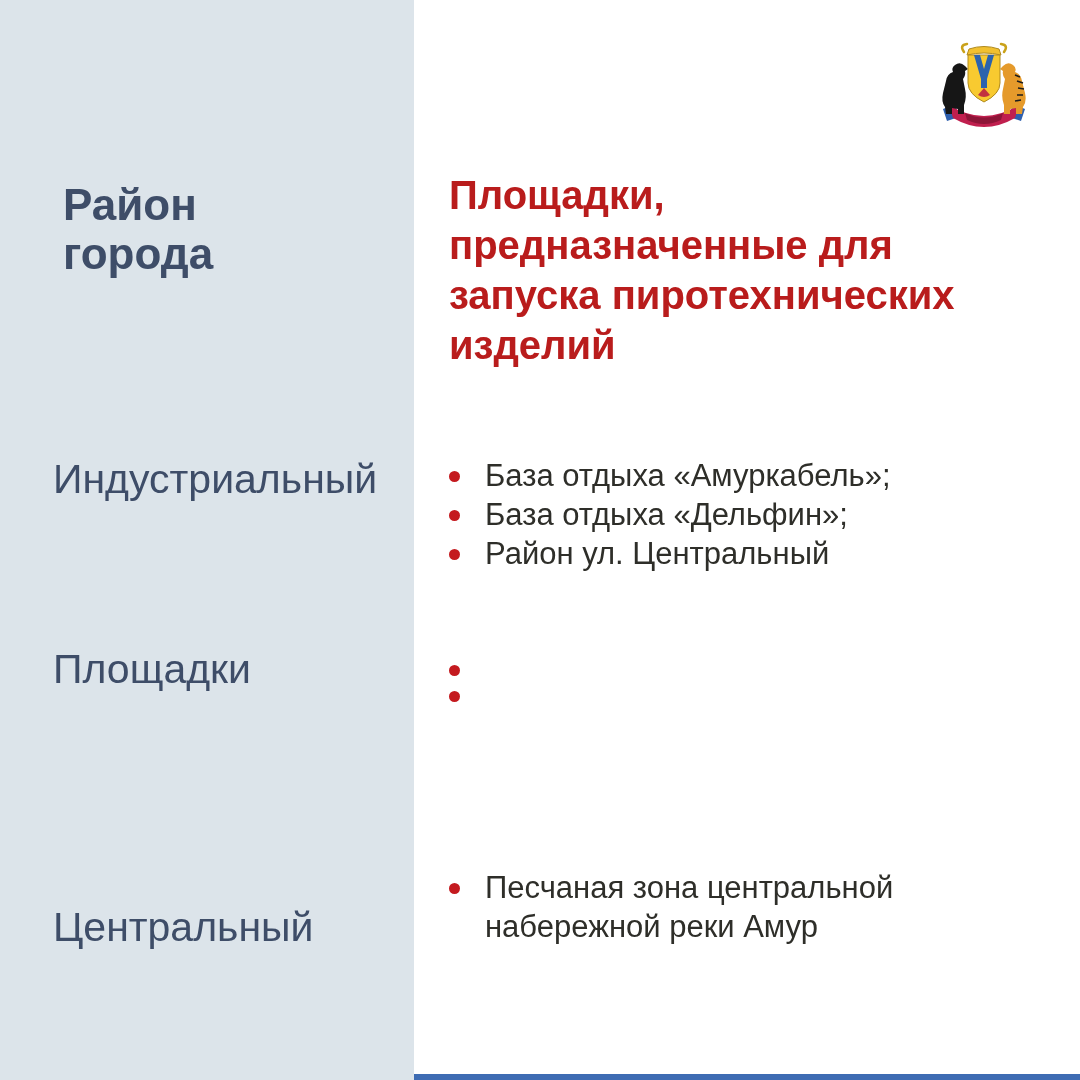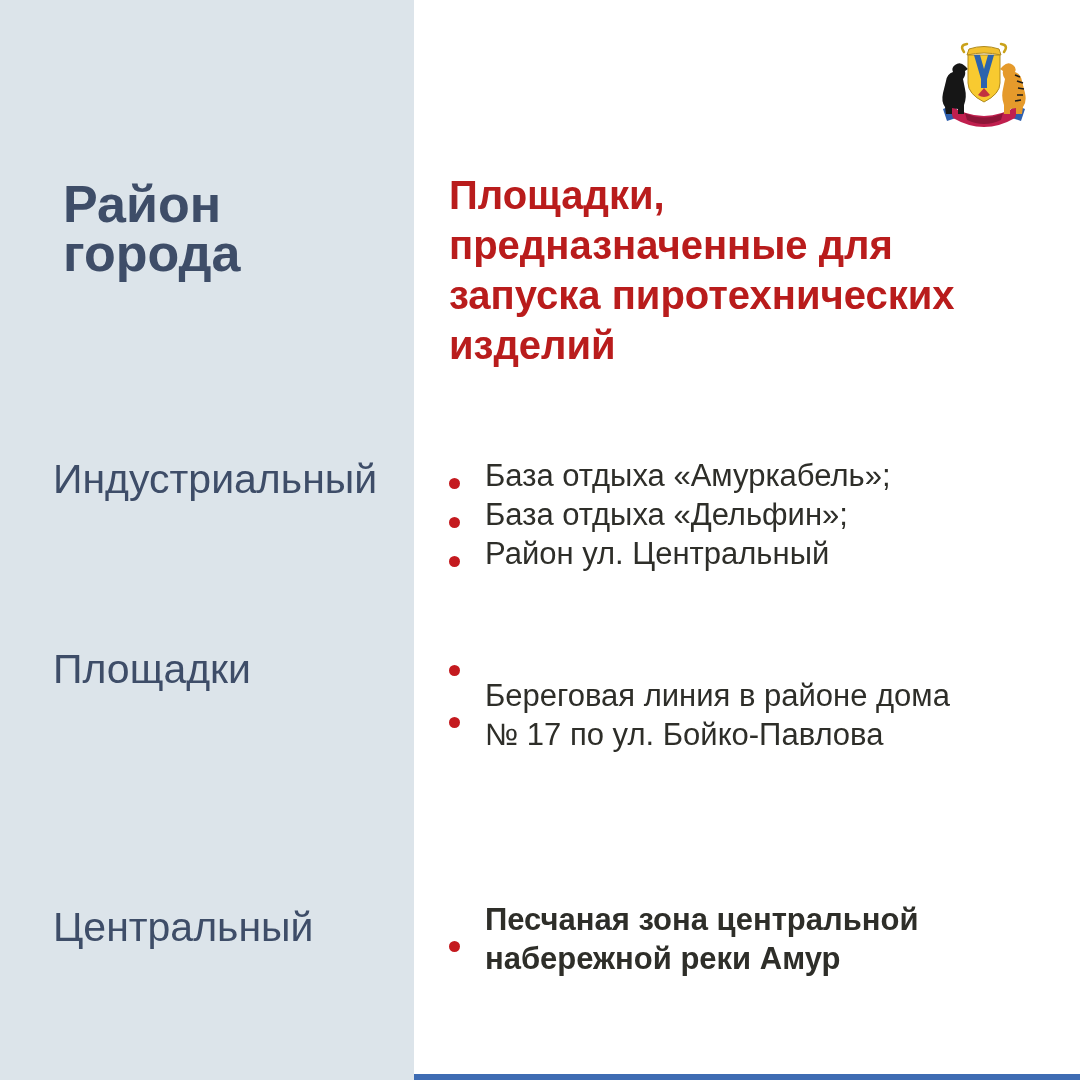--- a/index.html
+++ b/index.html
@@ -12,43 +12,43 @@
     position: absolute; left: 0; top: 0; width: 414px; height: 1080px;
     background: #dce4ea;
   }
   .footer-bar {
     position: absolute; left: 414px; right: 0; bottom: 0; height: 6px;
     background: #3e6cb3;
   }
   .emblem { position: absolute; left: 931px; top: 41px; }
   .h-left {
     position: absolute; left: 63px; top: 180px; margin: 0;
-    font-size: 52px; font-weight: 700; line-height: 49px;
+    font-size: 44px; font-weight: 700; line-height: 49px;
     color: #3e4d68; white-space: pre-line;
   }
   .h-right {
     position: absolute; left: 449px; top: 170px; margin: 0; width: 600px;
     font-size: 40px; font-weight: 700; line-height: 50px;
     color: #b91c1c; white-space: pre-line;
   }
   .row-label {
     position: absolute; left: 53px;
     font-size: 41px; line-height: 39px; font-weight: 400; color: #3e4d68;
   }
   #row1-label { top: 460px; }
   #row2-label { top: 650px; }
   #row3-label { top: 908px; }
   ul.sites {
     position: absolute; left: 449px; width: 600px;
     margin: 0; padding: 0; list-style: none;
   }
   #row1-sites { top: 456px; }
   #row2-sites { top: 650px; }
-  #row3-sites { top: 900px; font-weight: bold; }
-  li.site { display: flex; align-items: center; }
+  #row3-sites { top: 868px; }
+  li.site { display: flex; align-items: flex-start; }
   .dot {
     flex: 0 0 11px; width: 11px; height: 11px; border-radius: 50%;
     background: #c41a1f; margin-top: 15px; margin-right: 25px;
   }
   .site-text {
     font-size: 31px; line-height: 39px; color: #2e2e29; white-space: pre-line;
   }
 </style>
 </head>
 <body>
@@ -103,22 +103,20 @@
   </li>
 </ul>
 
 <div class="row-label" id="row2-label">Площадки</div>
 <ul class="sites" id="row2-sites">
   <li class="site">
     <span class="dot"></span>
   </li>
   <li class="site">
     <span class="dot"></span>
-    <span class="site-text">Береговая линия в районе дома
-№ 17 по ул. Бойко-Павлова</span>
   </li>
 </ul>
 
 <div class="row-label" id="row3-label">Центральный</div>
 <ul class="sites" id="row3-sites">
   <li class="site">
     <span class="dot"></span>
     <span class="site-text">Песчаная зона центральной
 набережной реки Амур</span>
   </li>

